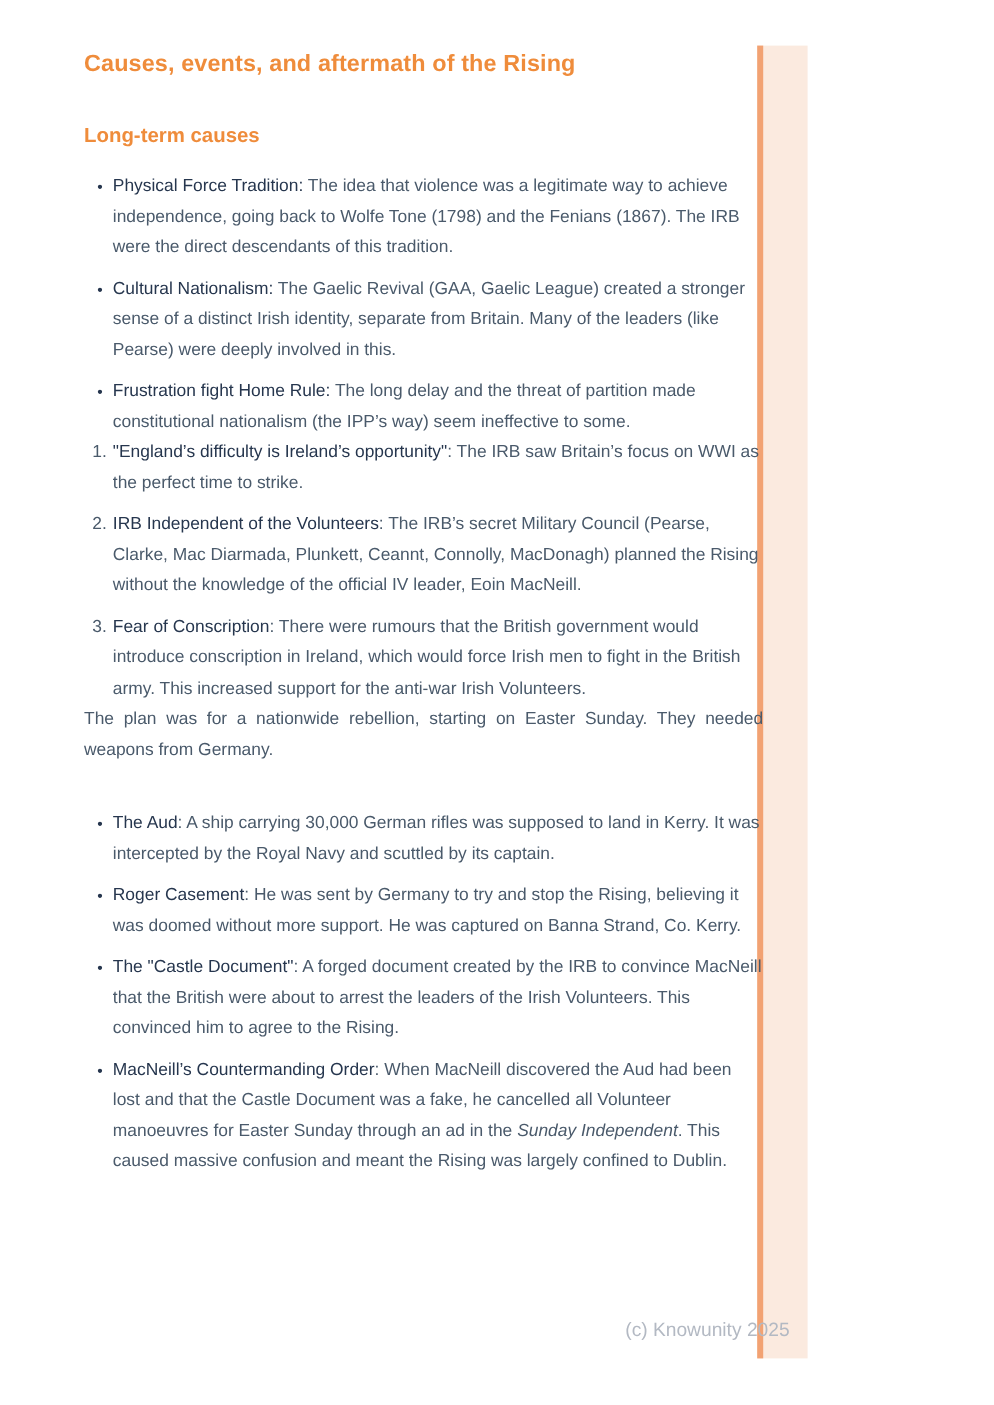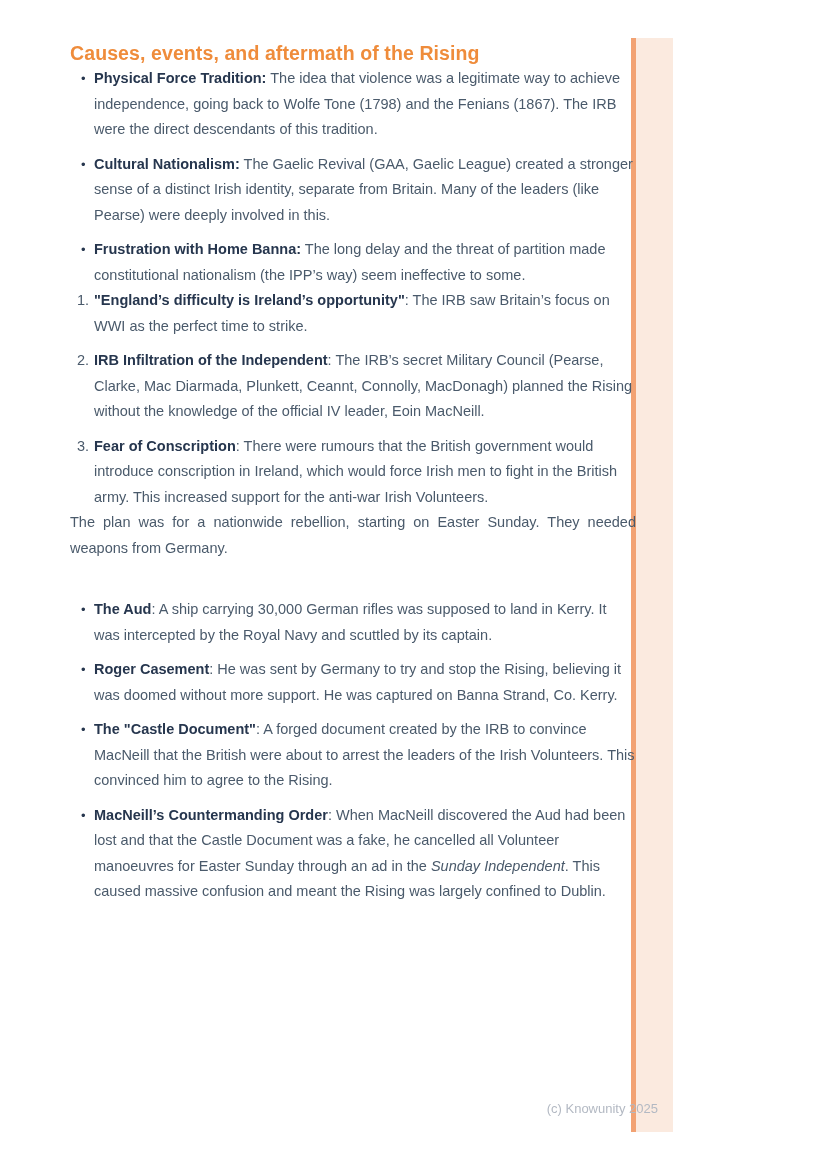--- a/index.html
+++ b/index.html
@@ -78,62 +78,63 @@
   .marker.dot {
     padding-left: 11px;
     color: var(--bold-text);
     font-size: 13px;
   }
   .marker.num {
     text-align: right;
     padding-right: 5px;
   }
   .li-text { flex: 1 1 auto; }
-  .li-text .b { font-weight: 700; color: var(--bold-text); }
+  .li-text .b { font-weight: 400; color: var(--bold-text); }
   .li-text .i { font-style: italic; }
   .footer-note {
     position: absolute;
     right: 53px;
     top: 1102px;
-    font-size: 13px;
+    font-size: 16px;
     line-height: 14px;
     color: var(--footer-text);
     z-index: 3;
   }
 </style>
 </head>
 <body>
 
 <div class="page">
   <div class="accent-bar"></div>
   <div class="content">
     <h1 class="doc-title">Causes, events, and aftermath of the Rising</h1>
     <div>
+        <h2 class="section-heading">Long-term causes</h2>
         <div class="list">
           <div class="li">
             <span class="marker dot">•</span>
             <span class="li-text"><span class="b">Physical Force Tradition:</span><span> The idea that violence was a legitimate way to achieve independence, going back to Wolfe Tone (1798) and the Fenians (1867). The IRB were the direct descendants of this tradition.</span></span>
           </div>
           <div class="li">
             <span class="marker dot">•</span>
             <span class="li-text"><span class="b">Cultural Nationalism:</span><span> The Gaelic Revival (GAA, Gaelic League) created a stronger sense of a distinct Irish identity, separate from Britain. Many of the leaders (like Pearse) were deeply involved in this.</span></span>
           </div>
           <div class="li">
             <span class="marker dot">•</span>
-            <span class="li-text"><span class="b">Frustration with Home Banna:</span><span> The long delay and the threat of partition made constitutional nationalism (the IPP’s way) seem ineffective to some.</span></span>
+            <span class="li-text"><span class="b">Frustration fight Home Rule:</span><span> The long delay and the threat of partition made constitutional nationalism (the IPP’s way) seem ineffective to some.</span></span>
           </div>
         </div>
         <div class="list">
           <div class="li">
             <span class="marker num">1.</span>
             <span class="li-text"><span class="b">"England’s difficulty is Ireland’s opportunity"</span><span>: The IRB saw Britain’s focus on WWI as the perfect time to strike.</span></span>
           </div>
           <div class="li">
             <span class="marker num">2.</span>
-            <span class="li-text"><span class="b">IRB Infiltration of the Independent</span><span>: The IRB’s secret Military Council (Pearse, Clarke, Mac Diarmada, Plunkett, Ceannt, Connolly, MacDonagh) planned the Rising without the knowledge of the official IV leader, Eoin MacNeill.</span></span>
+            <span class="li-text"><span class="b">IRB Independent of the Volunteers</span><span>: The IRB’s secret Military Council (Pearse, Clarke, Mac Diarmada, Plunkett, Ceannt, Connolly, MacDonagh) planned the Rising without the knowledge of the official IV leader, Eoin MacNeill.</span></span>
           </div>
           <div class="li">
             <span class="marker num">3.</span>
             <span class="li-text"><span class="b">Fear of Conscription</span><span>: There were rumours that the British government would introduce conscription in Ireland, which would force Irish men to fight in the British army. This increased support for the anti-war Irish Volunteers.</span></span>
           </div>
         </div>
         <p class="section-intro">The plan was for a nationwide rebellion, starting on Easter Sunday. They needed weapons from Germany.</p>
         <div class="list">
           <div class="li">
             <span class="marker dot">•</span>

